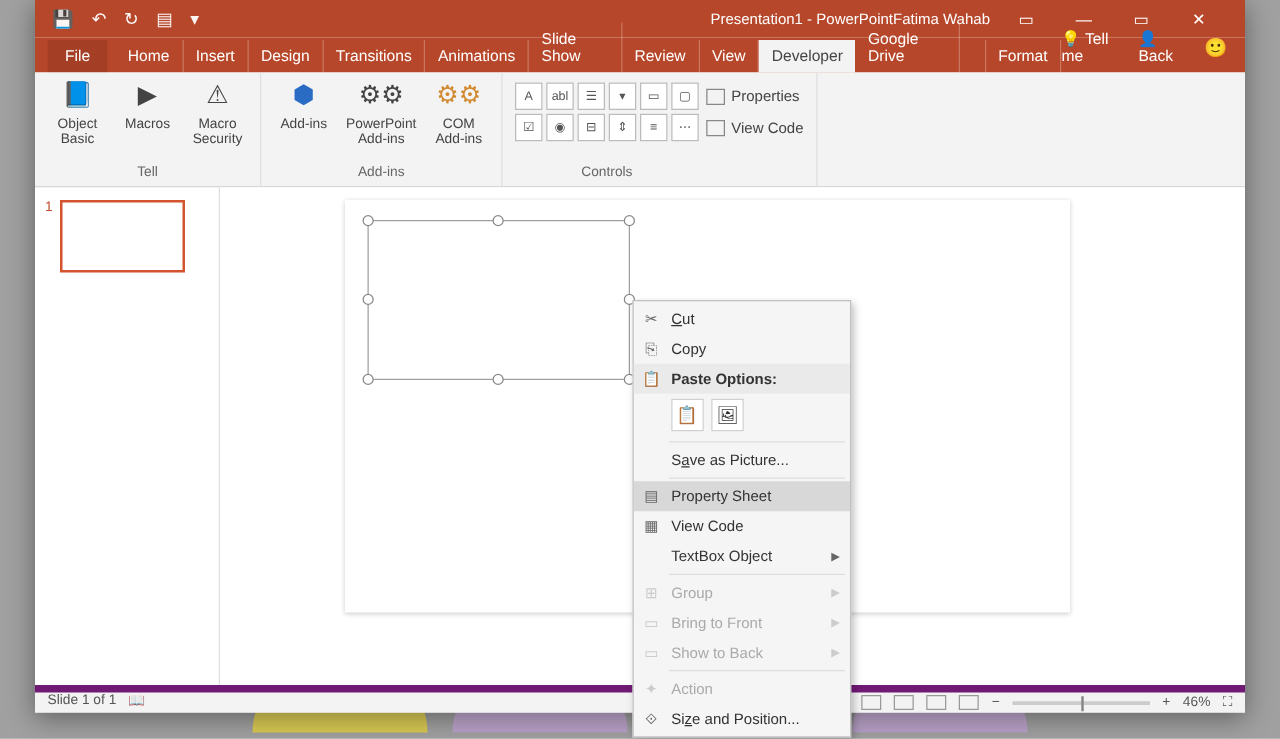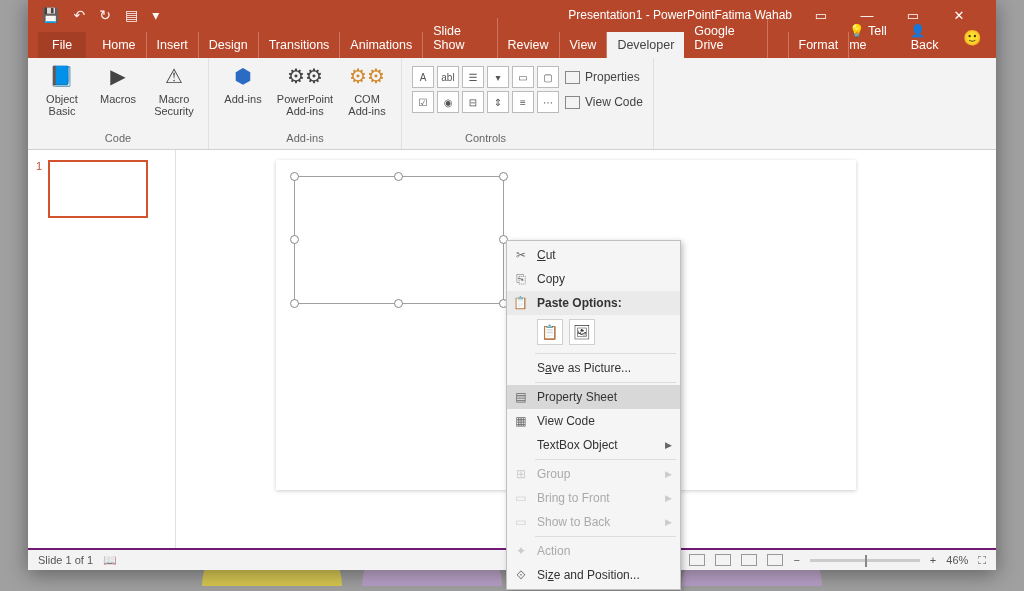--- a/index.html
+++ b/index.html
@@ -48,21 +48,21 @@
   .mi { display: flex; align-items: center; height: 24px; padding: 0 8px 0 6px; gap: 8px; }
   .mi.hover { background: #d8d8d8; }
   .mi.disabled { color: #aaa; }
   .mi .mico { width: 16px; height: 16px; display: flex; align-items: center; justify-content: center; font-size: 12px; color: #666; }
   .mi .arrow { margin-left: auto; color: #666; font-size: 9px; }
   .mi.disabled .mico, .mi.disabled .arrow { color: #ccc; }
   .msep { height: 1px; background: #ddd; margin: 2px 4px 2px 28px; }
   .mi.head { font-weight: 600; background: #eaeaea; }
   .paste-opts { display: flex; gap: 6px; padding: 4px 0 6px 30px; }
   .popt { width: 26px; height: 26px; border: 1px solid #d0d0d0; background: #fff; display: flex; align-items: center; justify-content: center; font-size: 14px; }
-  .statusbar { height: 22px; background: #f3f3f3; border-top: 2px solid #701a75; display: flex; align-items: center; font-size: 11px; color: #555; padding: 0 10px; gap: 10px; }
+  .statusbar { height: 22px; background: #f3f3f3; border-top: 6px solid #701a75; display: flex; font-size: 11px; color: #555; padding: 0 10px; gap: 10px; }
   .sb-right { margin-left: auto; display: flex; align-items: center; gap: 10px; }
   .viewbtn { width: 16px; height: 12px; border: 1px solid #999; }
   .slider { width: 110px; height: 3px; background: #ccc; position: relative; }
   .slider::before { content: ""; position: absolute; left: 50%; top: -4px; width: 2px; height: 12px; background: #888; }
   .u { text-decoration: underline; }
 </style>
 </head>
 <body>
 
 <div class="desktop-bg">
@@ -121,21 +121,21 @@
           </div>
         <div class="bigbtn">
             <div class="ico">▶</div>
             <span>Macros</span>
           </div>
         <div class="bigbtn">
             <div class="ico">⚠</div>
             <span>Macro Security</span>
           </div>
       </div>
-      <div class="group-label">Code</div>
+      <div class="group-label">Tell</div>
     </div>
     <div class="group">
       <div class="group-body">
         <div class="bigbtn">
             <div class="ico" style="color:#2a6cc4">⬢</div>
             <span>Add-ins</span>
           </div>
         <div class="bigbtn" style="width:60px">
             <div class="ico">⚙⚙</div>
             <span>PowerPoint Add-ins</span>

